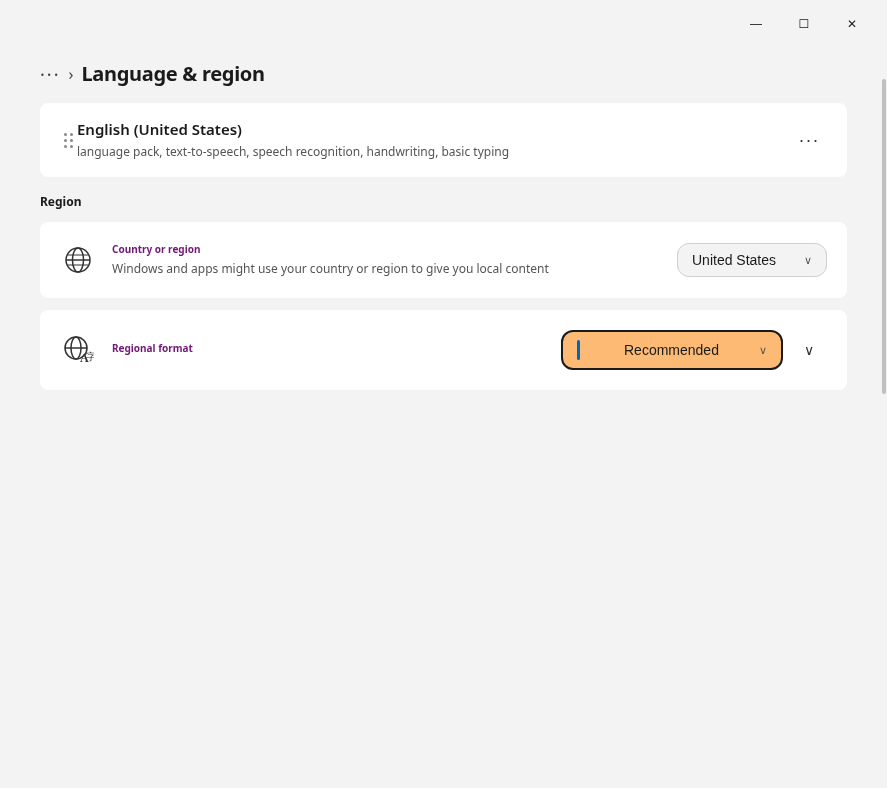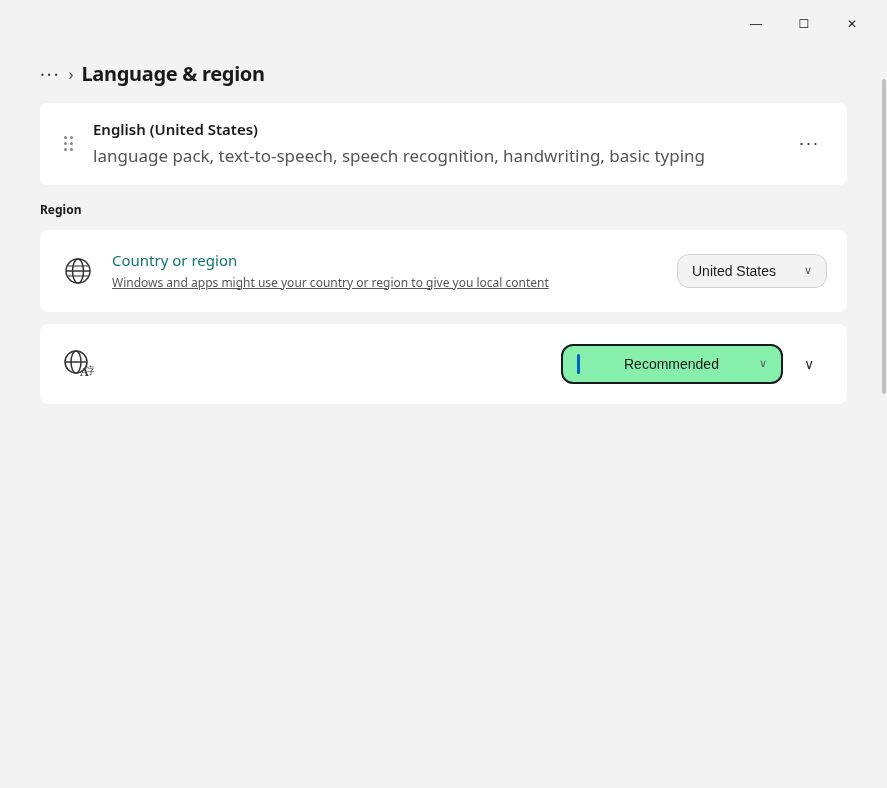--- a/index.html
+++ b/index.html
@@ -88,21 +88,21 @@
     .card {
       background: #ffffff;
       border-radius: 8px;
       padding: 16px 20px;
       margin-bottom: 16px;
     }
 
     .language-card {
       display: flex;
       align-items: center;
-      gap: 16px;
+      gap: 0;
     }
 
     .drag-handle {
       display: flex;
       flex-direction: column;
       gap: 3px;
       cursor: grab;
       padding: 4px;
     }
 
@@ -123,21 +123,21 @@
     }
 
     .language-name {
       font-size: 15px;
       font-weight: 600;
       color: #1a1a1a;
       margin-bottom: 4px;
     }
 
     .language-tags {
-      font-size: 17px;
+      font-size: 12px;
       color: #555;
       line-height: 1.5;
     }
 
     .more-btn {
       width: 36px;
       height: 36px;
       display: flex;
       align-items: center;
       justify-content: center;
@@ -176,31 +176,30 @@
       justify-content: center;
       flex-shrink: 0;
       color: #333;
     }
 
     .region-info {
       flex: 1;
     }
 
     .region-label {
-      font-size: 15px;
-      font-weight: 400;
-      color: #0f766e;
+      font-size: 10px;
+      font-weight: 700;
+      color: #701a75;
       margin-bottom: 4px;
     }
 
     .region-desc {
       font-size: 12px;
       color: #555;
       line-height: 1.5;
-      text-decoration: underline;
     }
 
     .dropdown-btn {
       display: flex;
       align-items: center;
       gap: 8px;
       background: #f3f3f3;
       border: 1px solid #d0d0d0;
       border-radius: 12px;
       padding: 8px 14px;
@@ -218,21 +217,21 @@
     }
 
     .regional-format-row {
       display: flex;
       align-items: center;
       gap: 8px;
     }
 
     .recommended-dropdown {
       border: 2px solid #1a1a1a;
-      background: #86efac;
+      background: #fdba74;
       gap: 40px;
     }
 
     .recommended-dropdown .blue-bar {
       width: 3px;
       height: 20px;
       background: #0067c0;
       border-radius: 2px;
       margin-right: 4px;
     }
@@ -341,20 +340,21 @@
       <div class="region-icon">
         <svg width="32" height="32" viewBox="0 0 32 32" fill="none" xmlns="http://www.w3.org/2000/svg">
           <circle cx="14" cy="14" r="11" stroke="#333" stroke-width="1.5" fill="none"></circle>
           <ellipse cx="14" cy="14" rx="5" ry="11" stroke="#333" stroke-width="1.5" fill="none"></ellipse>
           <line x1="3" y1="14" x2="25" y2="14" stroke="#333" stroke-width="1.5"></line>
           <text x="18" y="28" font-size="12" font-weight="700" fill="#333" font-family="serif">A</text>
           <text x="24" y="26" font-size="10" fill="#333" font-family="serif">字</text>
         </svg>
       </div>
       <div class="region-info">
+        <div class="region-label">Regional format</div>
       </div>
       <div class="regional-format-row">
         <button class="dropdown-btn recommended-dropdown">
           <div class="blue-bar"></div>
           <span>Recommended</span>
           <span class="dropdown-chevron">∨</span>
         </button>
         <button class="expand-btn">
           <span>∨</span>
         </button>

